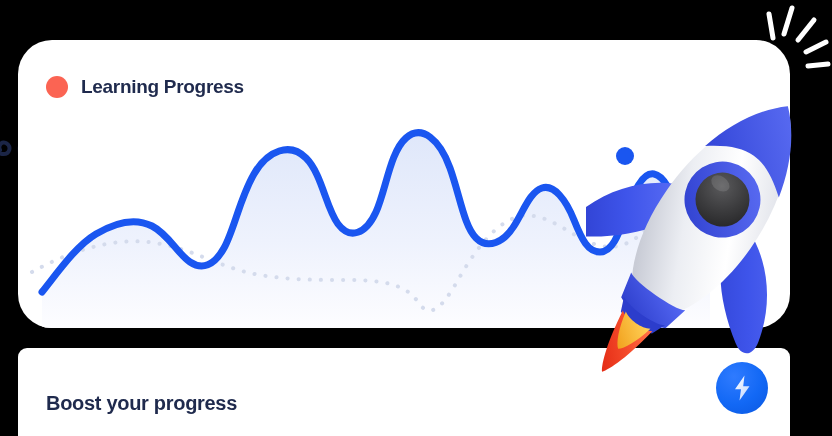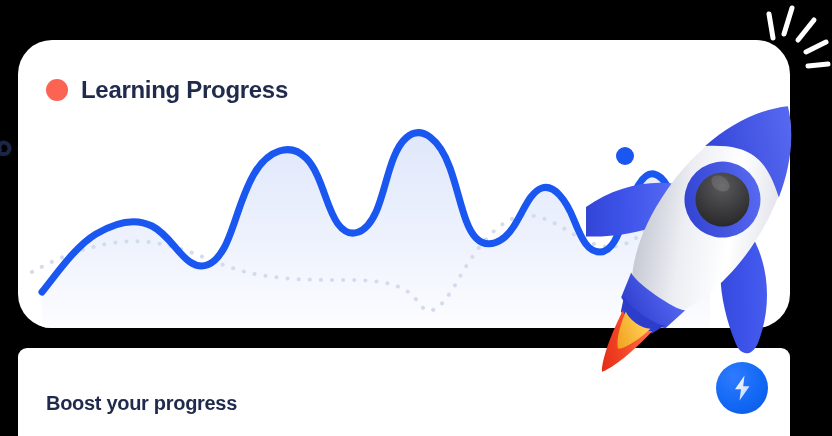--- a/index.html
+++ b/index.html
@@ -62,21 +62,21 @@
     gap:13px;
     z-index:6;
   }
   .status-dot {
     width:22px; height:22px;
     border-radius:50%;
     background:#fb6453;
     flex:none;
   }
   .card-title {
-    font-size:24px;
+    font-size:19px;
     font-weight:bold;
     color:#1f2a4d;
     letter-spacing:-0.3px;
     white-space:nowrap;
   }
 
   
   .chart-svg {
     position:absolute;
     left:0; top:0;

